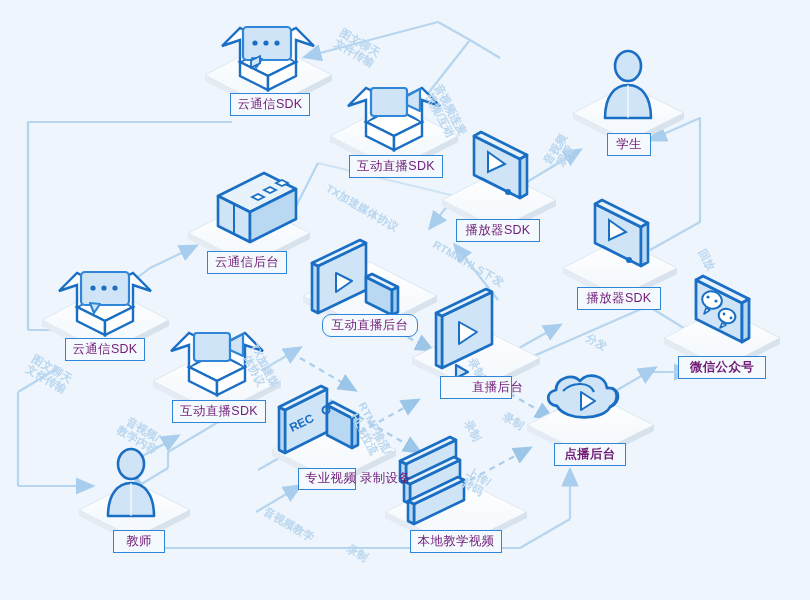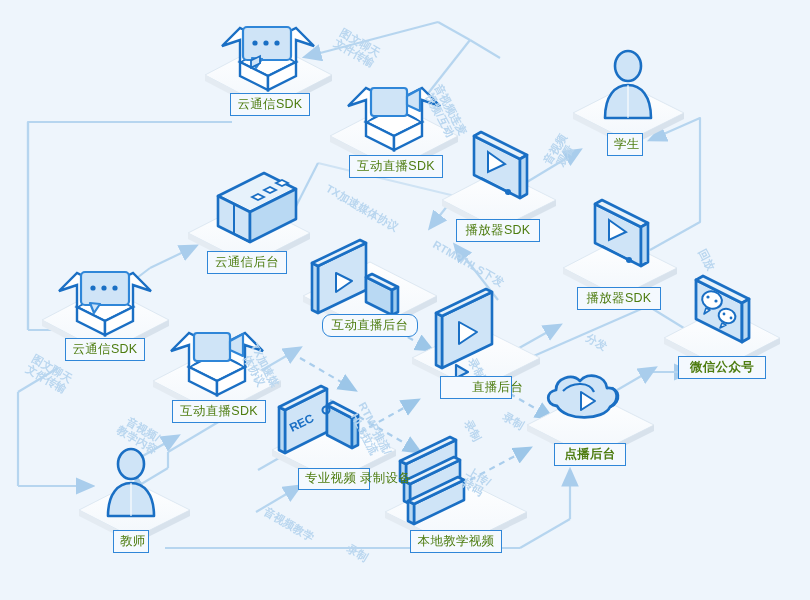--- a/index.html
+++ b/index.html
@@ -10,21 +10,21 @@
     overflow:hidden;
     position:relative;
   }
   #stage{position:absolute;left:0;top:0;width:810px;height:600px;}
   svg#diagram{position:absolute;left:0;top:0;width:810px;height:600px;}
 
   .node-label{
     position:absolute;
     border:1px solid #2f86d8;
     background:#f4f9fe;
-    color:#4d7c0f;
+    color:#701a75;
     font-size:12.5px;
     line-height:14px;
     padding:3px 6px 4px 6px;
     white-space:nowrap;
     text-align:center;
     box-sizing:border-box;
     letter-spacing:.3px;
   }
   .node-label.two{line-height:15px;padding:2px 6px 3px 6px;}
 
@@ -403,40 +403,40 @@
   <div class="edge-label" style="left:351px;top:542px;transform:rotate(30deg);transform-origin:left top;">
     <span>录制</span>
   </div>
 
   <div class="node-label" style="left:230px;top:93px;width:80px;">云通信SDK</div>
 
   <div class="node-label" style="left:349px;top:155px;width:94px;">互动直播SDK</div>
 
   <div class="node-label" style="left:456px;top:219px;width:84px;">播放器SDK</div>
 
-  <div class="node-label" style="left:607px;top:133px;width:36px;">学生</div>
+  <div class="node-label" style="left:607px;top:133px;width:44px;">学生</div>
 
   <div class="node-label" style="left:577px;top:287px;width:84px;">播放器SDK</div>
 
   <div class="node-label" style="left:678px;top:356px;width:88px;font-weight:bold;">微信公众号</div>
 
   <div class="node-label" style="left:207px;top:251px;width:80px;">云通信后台</div>
 
   <div class="node-label" style="left:65px;top:338px;width:80px;">云通信SDK</div>
 
   <div class="node-label" style="left:172px;top:400px;width:94px;">互动直播SDK</div>
 
   <div class="node-label" style="left:322px;top:314px;width:96px;border-radius:9px;">互动直播后台</div>
 
   <div class="node-label" style="left:440px;top:376px;width:72px;padding-left:31px;">直播后台</div>
 
   <div class="node-label" style="left:554px;top:443px;width:72px;font-weight:bold;">点播后台</div>
 
-  <div class="node-label two" style="left:298px;top:468px;width:72px;">
+  <div class="node-label two" style="left:298px;top:468px;width:58px;">
     <span>专业视频</span>
     <span>录制设备</span>
   </div>
 
   <div class="node-label" style="left:410px;top:530px;width:92px;">本地教学视频</div>
 
-  <div class="node-label" style="left:113px;top:530px;width:36px;">教师</div>
+  <div class="node-label" style="left:113px;top:530px;width:52px;">教师</div>
 
 </div>
 
 </body></html>

